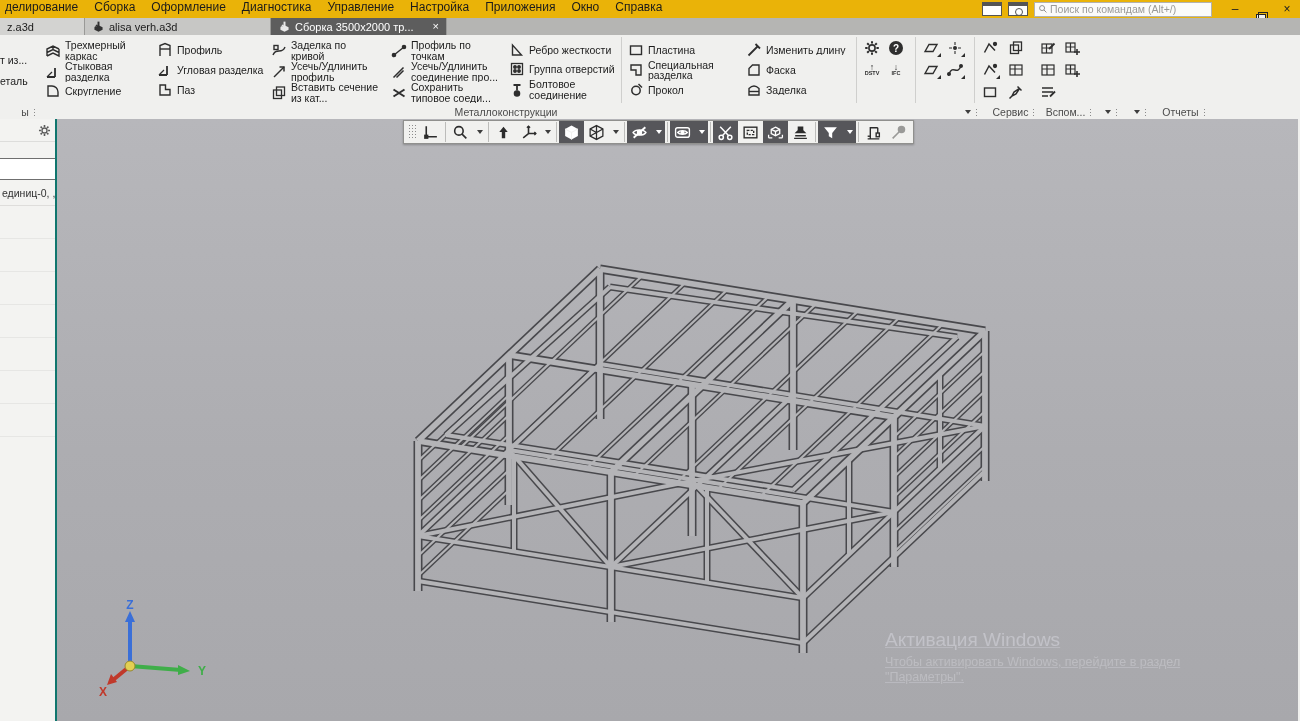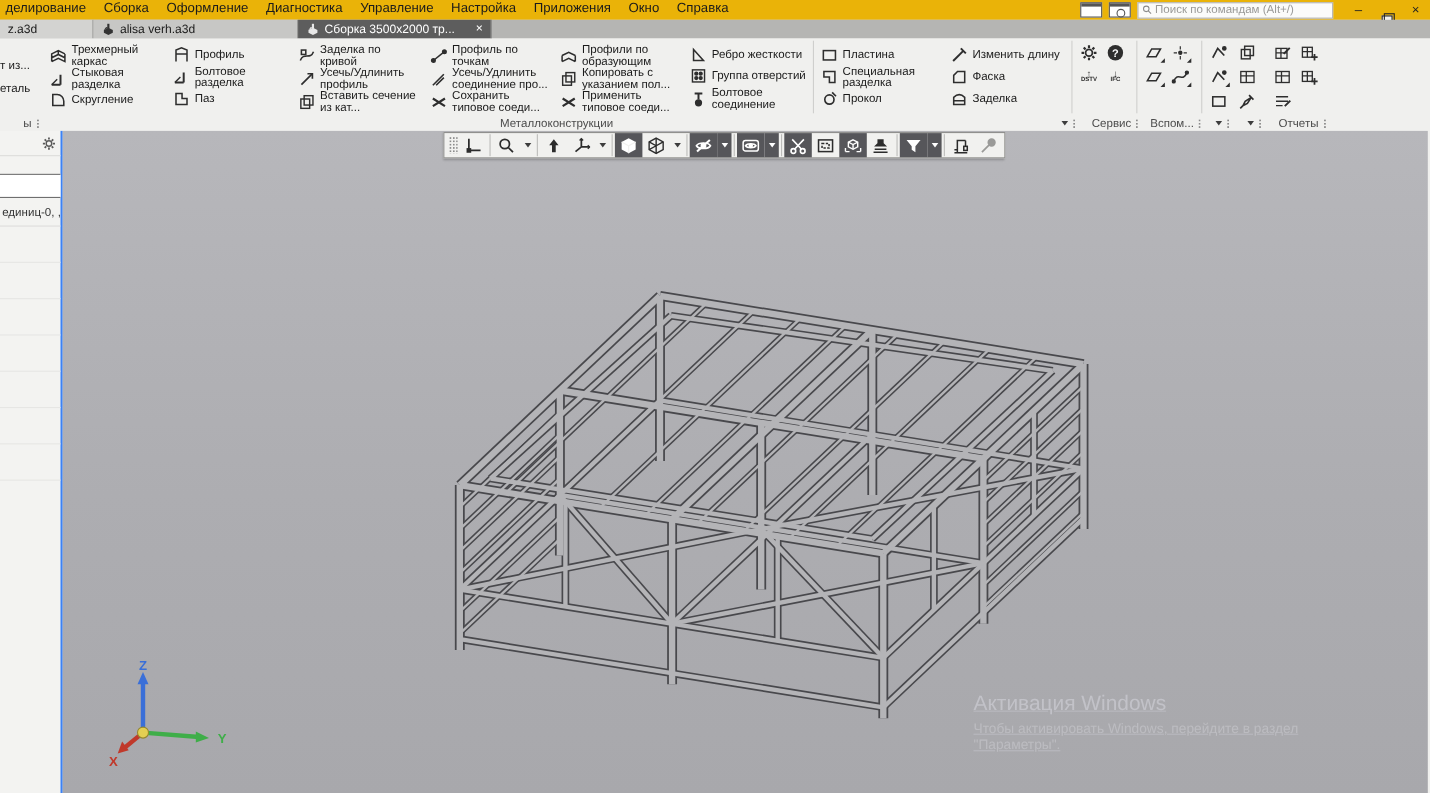--- a/index.html
+++ b/index.html
@@ -56,21 +56,21 @@
 
   
   .glabels{position:absolute;left:0;top:105px;width:1300px;height:14px;background:#f0f0ee;
            display:flex;align-items:center;font-size:10.5px;color:#4c4c4c;}
   .gcell{display:flex;align-items:center;justify-content:center;gap:4px;height:14px;}
   .grip{width:3px;height:9px;flex:none;background-image:radial-gradient(circle,#8b8b8b 34%,transparent 36%);background-size:3px 3px;}
   .caret{width:0;height:0;border-left:3.5px solid transparent;border-right:3.5px solid transparent;border-top:4px solid #3d3d3d;}
 
   
   .body{position:absolute;left:0;top:119px;width:1300px;height:602px;display:flex;}
-  .sidepanel{width:57px;background:#f3f3f1;border-right:2px solid #3b82f6;flex:none;font-size:10.5px;color:#333;}
+  .sidepanel{width:57px;background:#f3f3f1;border-right:2px solid #0f766e;flex:none;font-size:10.5px;color:#333;}
   .s-gear-row{height:23px;display:flex;align-items:center;justify-content:flex-end;padding-right:4px;border-bottom:1px solid #dddddb;}
   .s-gear-row svg{width:13px;height:13px;color:#5a5a5a;}
   .s-blank{height:16px;}
   .s-input{height:22px;background:#fff;border-top:1.5px solid #6f6f6f;border-bottom:1.5px solid #6f6f6f;}
   .s-text{height:26px;display:flex;align-items:center;padding-left:2px;border-bottom:1px solid #dedddb;white-space:nowrap;overflow:hidden;}
   .s-row{height:33px;border-bottom:1px solid #e6e6e4;}
 
   
   .viewport{position:relative;width:1241px;height:602px;background:linear-gradient(180deg,#b7b7bb 0%,#adadb1 55%,#a8a8ac 100%);overflow:hidden;}
   .scene{position:absolute;left:0;top:0;width:1241px;height:602px;}
@@ -440,21 +440,21 @@
       <div class="rcell">
           <svg>
             <use href="#i-profile"></use>
           </svg>
           <span class="rlabel">Профиль</span>
         </div>
       <div class="rcell">
           <svg>
             <use href="#i-weld"></use>
           </svg>
-          <span class="rlabel">Болтовое разделка</span>
+          <span class="rlabel">Угловая разделка</span>
         </div>
       <div class="rcell">
           <svg>
             <use href="#i-slot"></use>
           </svg>
           <span class="rlabel">Паз</span>
         </div>
     </div>
     <div class="rcol" style="width:120px">
       <div class="rcell">
@@ -487,40 +487,20 @@
           <svg>
             <use href="#i-multitrim"></use>
           </svg>
           <span class="rlabel">Усечь/Удлинить соединение про...</span>
         </div>
       <div class="rcell">
           <svg>
             <use href="#i-joint"></use>
           </svg>
           <span class="rlabel">Сохранить типовое соеди...</span>
-        </div>
-    </div>
-    <div class="rcol" style="width:118px">
-      <div class="rcell">
-          <svg>
-            <use href="#i-gener"></use>
-          </svg>
-          <span class="rlabel">Профили по образующим</span>
-        </div>
-      <div class="rcell">
-          <svg>
-            <use href="#i-copy"></use>
-          </svg>
-          <span class="rlabel">Копировать с указанием пол...</span>
-        </div>
-      <div class="rcell">
-          <svg>
-            <use href="#i-joint"></use>
-          </svg>
-          <span class="rlabel">Применить типовое соеди...</span>
         </div>
     </div>
     <div class="rcol" style="width:112px">
       <div class="rcell">
           <svg>
             <use href="#i-rib"></use>
           </svg>
           <span class="rlabel">Ребро жесткости</span>
         </div>
       <div class="rcell">

